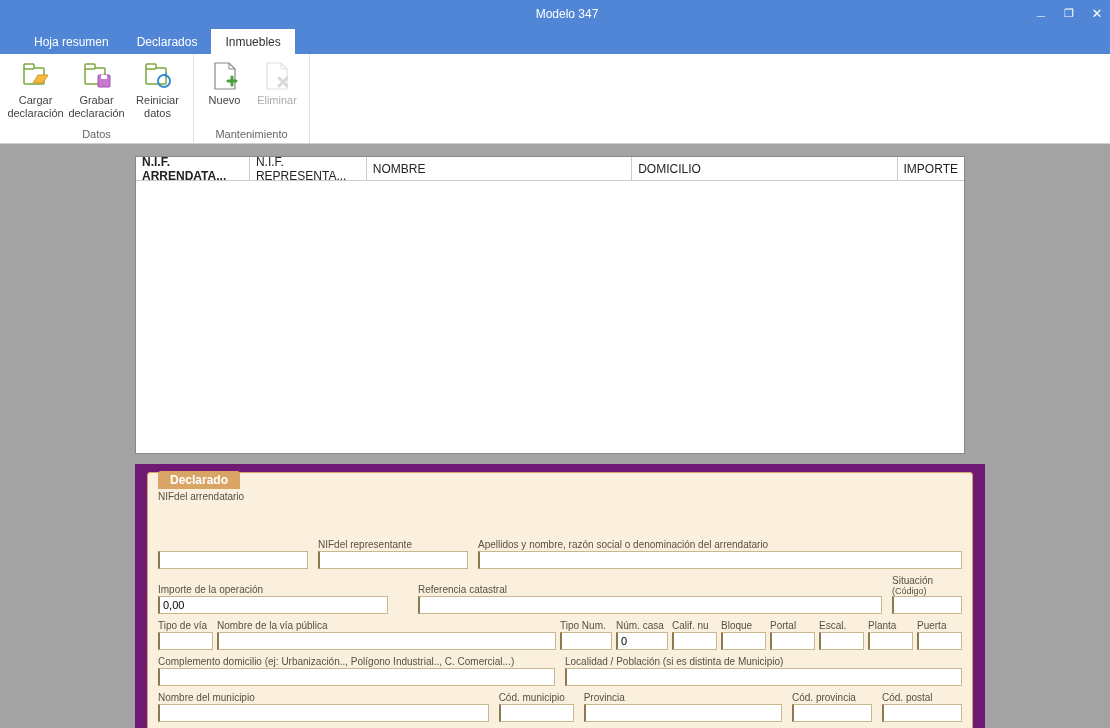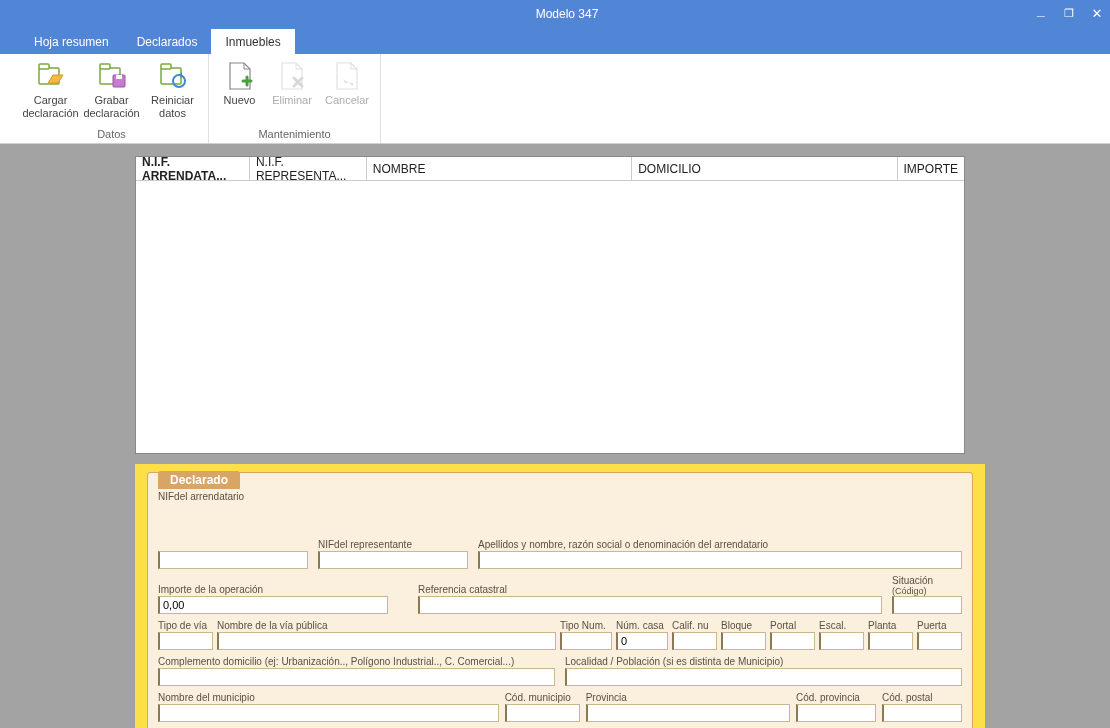--- a/index.html
+++ b/index.html
@@ -10,42 +10,42 @@
 .titlebar-title { font-size: 12px; margin-left: 24px; }
 .titlebar-controls { position: absolute; right: 4px; top: 0; display: flex; gap: 10px; align-items: center; height: 100%; }
 .titlebar-controls span { font-size: 14px; cursor: pointer; display: inline-block; width: 18px; text-align: center; }
 
 
 .tabstrip { height: 27px; background: #5185d6; display: flex; align-items: flex-end; padding-left: 20px; }
 .tab { padding: 5px 14px 5px; color: #fff; font-size: 12px; cursor: pointer; height: 25px; display: flex; align-items: center; }
 .tab.active { background: #fff; color: #333; }
 
 
-.ribbon { height: 90px; background: #fff; border-bottom: 1px solid #d0d0d0; display: flex; padding-left: 15px; }
+.ribbon { height: 90px; background: #fff; border-bottom: 1px solid #d0d0d0; display: flex; }
 .ribbon-group { display: flex; flex-direction: column; padding: 4px 8px 0; position: relative; border-right: 1px solid #e0e0e0; }
 .ribbon-group-buttons { display: flex; gap: 6px; flex: 1; }
 .ribbon-btn { display: flex; flex-direction: column; align-items: center; justify-content: flex-start; width: 55px; cursor: pointer; padding-top: 2px; }
 .ribbon-btn.disabled { opacity: 0.45; cursor: default; }
 .ribbon-btn .ic { width: 32px; height: 32px; margin-bottom: 2px; display: flex; align-items: center; justify-content: center; }
 .ribbon-btn .lbl { font-size: 11px; color: #444; text-align: center; line-height: 1.15; }
 .ribbon-group-title { font-size: 11px; color: #666; text-align: center; padding: 2px 0 3px; }
 
 
 .workarea { background: #a3a3a3; height: 584px; padding: 0; position: relative; }
 
 
 .grid { position: absolute; left: 135px; right: 145px; top: 12px; height: 298px; background: #fff; border: 1px solid #888; }
 .grid-header { display: flex; height: 24px; border-bottom: 1px solid #ccc; }
 .grid-hcell { border-right: 1px solid #ccc; padding: 3px 6px; font-size: 12px; color: #222; display: flex; align-items: center; }
 .grid-hcell.last { border-right: none; }
 .grid-hcell.bold { font-weight: bold; }
 .grid-body { background: #fff; height: calc(100% - 24px); }
 
 
-.formpanel { position: absolute; left: 135px; right: 125px; top: 320px; bottom: 0; background: #fde047; padding: 8px 12px 0; }
+.formpanel { position: absolute; left: 135px; right: 125px; top: 320px; bottom: 0; background: #701a75; padding: 8px 12px 0; }
 .fieldset { border: 1px solid #d9a565; border-radius: 3px; background: #faf0dd; position: relative; padding: 18px 10px 8px; }
 .fieldset-title { position: absolute; top: -2px; left: 10px; background: #d9a565; color: #fff; font-weight: bold; font-size: 12px; padding: 2px 12px; border-radius: 3px 3px 0 0; }
 
 .frow { display: flex; gap: 10px; margin-bottom: 6px; align-items: flex-end; }
 .ffield { display: flex; flex-direction: column; }
 .ffield label { font-size: 10px; color: #5a5040; margin-bottom: 1px; white-space: nowrap; }
 .ffield input { height: 18px; border: 1px solid #c8b890; border-left: 2px solid #8a7a50; background: #fff; font-size: 11px; padding: 0 3px; }
 .ffield input.right { text-align: left; }
 .ffield .subl { font-size: 9px; color: #5a5040; line-height: 1; }
 
@@ -121,30 +121,20 @@
       </div>
       <div class="ribbon-btn disabled" style="width:48px;">
         <div class="ic">
           <svg width="28" height="30" viewBox="0 0 28 30">
               <path d="M4 2 L18 2 L24 8 L24 28 L4 28 Z" fill="#fff" stroke="#bbb" stroke-width="1.2"></path>
               <path d="M18 2 L18 8 L24 8" fill="none" stroke="#bbb"></path>
               <path d="M16 17 L24 25 M24 17 L16 25" stroke="#aaa" stroke-width="3" stroke-linecap="round"></path>
             </svg>
         </div>
         <div class="lbl">Eliminar</div>
-      </div>
-      <div class="ribbon-btn disabled" style="width:50px;">
-        <div class="ic">
-          <svg width="28" height="30" viewBox="0 0 28 30">
-              <path d="M4 2 L18 2 L24 8 L24 28 L4 28 Z" fill="#fff" stroke="#bbb" stroke-width="1.2"></path>
-              <path d="M18 2 L18 8 L24 8" fill="none" stroke="#bbb"></path>
-              <path d="M10 18 L20 25 L20 22 L12 22 Z" fill="#bbb"></path>
-            </svg>
-        </div>
-        <div class="lbl">Cancelar</div>
       </div>
     </div>
     <div class="ribbon-group-title">Mantenimiento</div>
   </div>
 </div>
 
 <div class="workarea">
 
   <div class="grid">
     <div class="grid-header">
@@ -239,21 +229,21 @@
         <div class="ffield" style="flex:1;">
           <label>Complemento domicilio (ej: Urbanización.., Polígono Industrial.., C. Comercial...)</label>
           <input type="text" style="">
         </div>
         <div class="ffield" style="flex:1;">
           <label>Localidad / Población (si es distinta de Municipio)</label>
           <input type="text" style="">
         </div>
       </div>
 
-      <div class="frow" style="gap:6px;">
+      <div class="frow" style="">
         <div class="ffield" style="flex:2;">
           <label>Nombre del municipio</label>
           <input type="text" style="">
         </div>
         <div class="ffield" style="width:75px;">
           <label>Cód. municipio</label>
           <input type="text" style="">
         </div>
         <div class="ffield" style="flex:1.2;">
           <label>Provincia</label>

